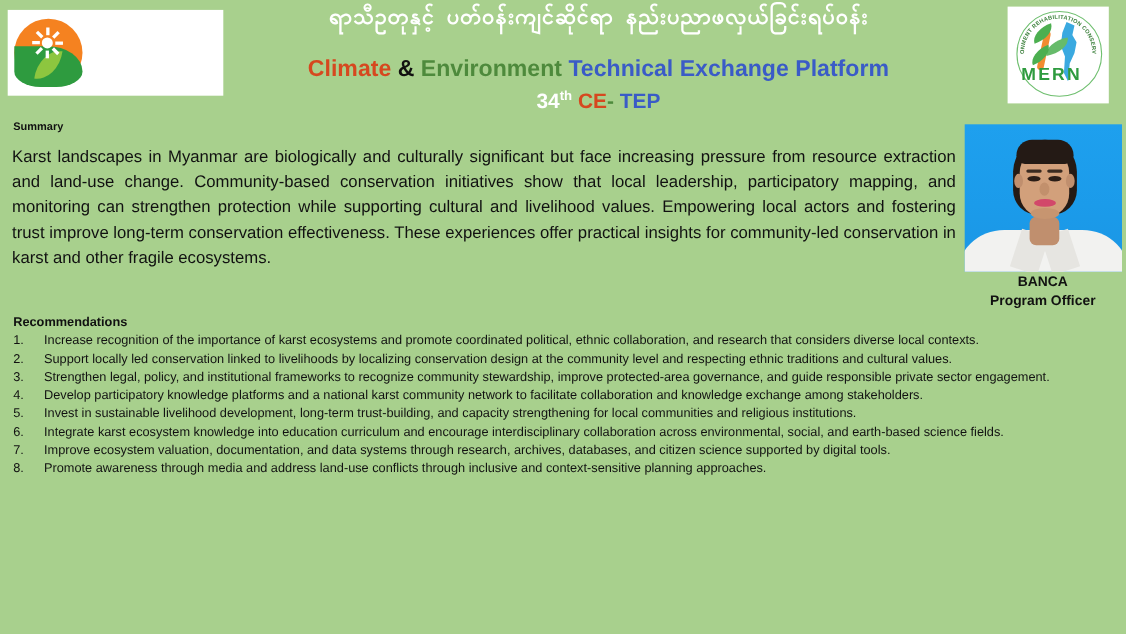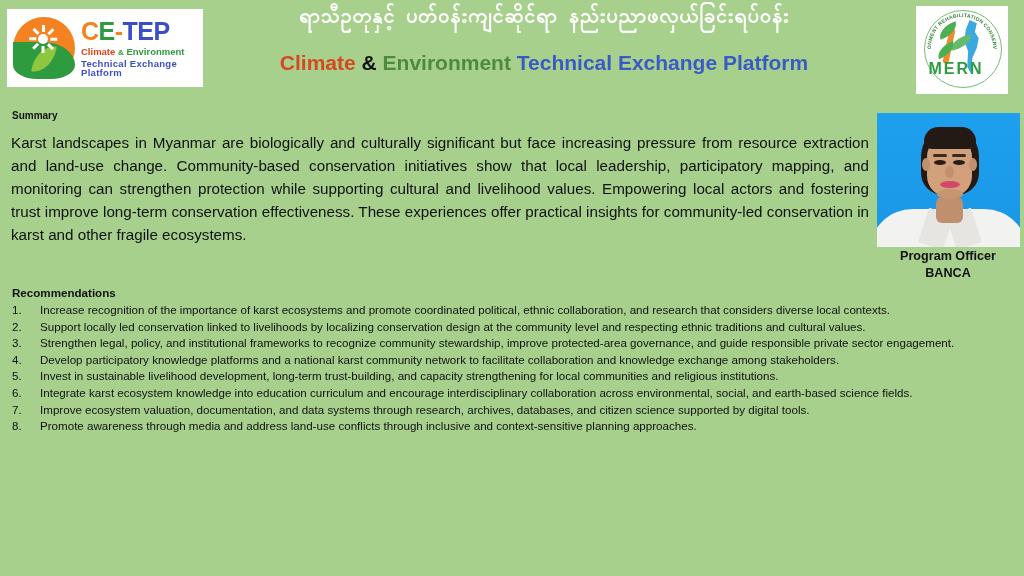--- a/index.html
+++ b/index.html
@@ -181,30 +181,26 @@
           <i style="transform:rotate(0deg)"></i>
           <i style="transform:rotate(45deg)"></i>
           <i style="transform:rotate(90deg)"></i>
           <i style="transform:rotate(135deg)"></i>
           <i style="transform:rotate(180deg)"></i>
           <i style="transform:rotate(225deg)"></i>
           <i style="transform:rotate(270deg)"></i>
           <i style="transform:rotate(315deg)"></i>
         </div>
       </div>
-      <div class="logo-text">
-        <div class="logo-title"><span class="c">C</span><span class="e">E</span><span class="dash">-</span><span class="tep">TEP</span></div>
-        <div class="logo-sub1"><span>Climate</span> <span class="amp">&amp;</span> <span class="env">Environment</span></div>
-        <div class="logo-sub2">Technical  Exchange  Platform</div>
-      </div>
     </div>
 
     <div class="titles">
       <div class="title-my">ရာသီဥတုနှင့် ပတ်ဝန်းကျင်ဆိုင်ရာ နည်းပညာဖလှယ်ခြင်းရပ်ဝန်း</div>
       <div class="title-en"><span class="w-climate">Climate</span> <span class="w-amp">&amp;</span> <span class="w-env">Environment</span> <span class="w-tep">Technical Exchange Platform</span></div>
+      <div class="title-num"><span class="num">34</span><span class="sup">th</span> <span class="c">CE</span><span class="dash">-</span> <span class="tep">TEP</span></div>
     </div>
 
     <div class="mern-box">
       <div class="mern-inner">
         <div class="mern-ring"></div>
         <svg class="mern-circ-text" viewBox="0 0 76 76">
           <defs>
               <path id="mernArc" d="M 7,38 A 31,31 0 1 1 69,38"></path>
             </defs>
           <text><textPath href="#mernArc" startOffset="50%" text-anchor="middle">MYANMAR ENVIRONMENT REHABILITATION CONSERVATION NETWORK</textPath></text>
@@ -236,22 +232,22 @@
       <div class="ph-browL"></div>
       <div class="ph-browR"></div>
       <div class="ph-eyeL"></div>
       <div class="ph-eyeR"></div>
       <div class="ph-nose"></div>
       <div class="ph-chin"></div>
       <div class="ph-lip"></div>
     </div>
   </div>
   <div class="caption">
+    <div>BANCA</div>
     <div>Program Officer</div>
-    <div>BANCA</div>
   </div>
 
   <div class="rec-head">Recommendations</div>
   <div class="rec-list">
     <div class="rec-item">
       <div class="rec-num">1.</div>
       <div class="rec-txt">Increase recognition of the importance of karst ecosystems and promote coordinated political, ethnic collaboration, and research that considers diverse local contexts.</div>
     </div>
     <div class="rec-item">
       <div class="rec-num">2.</div>

